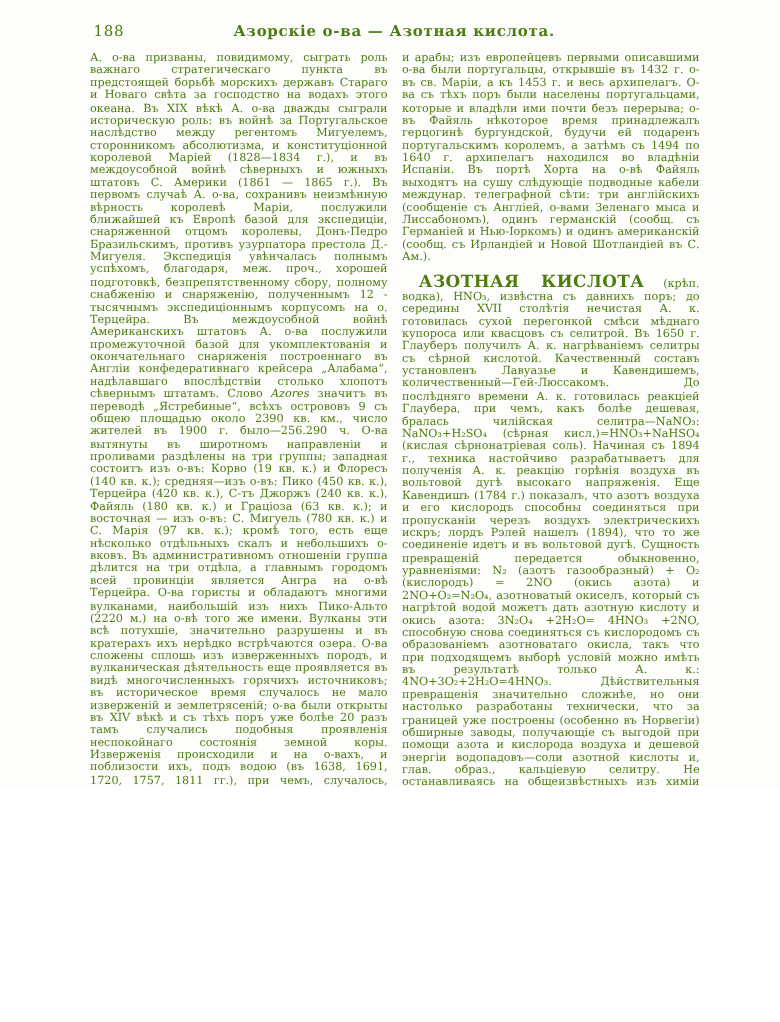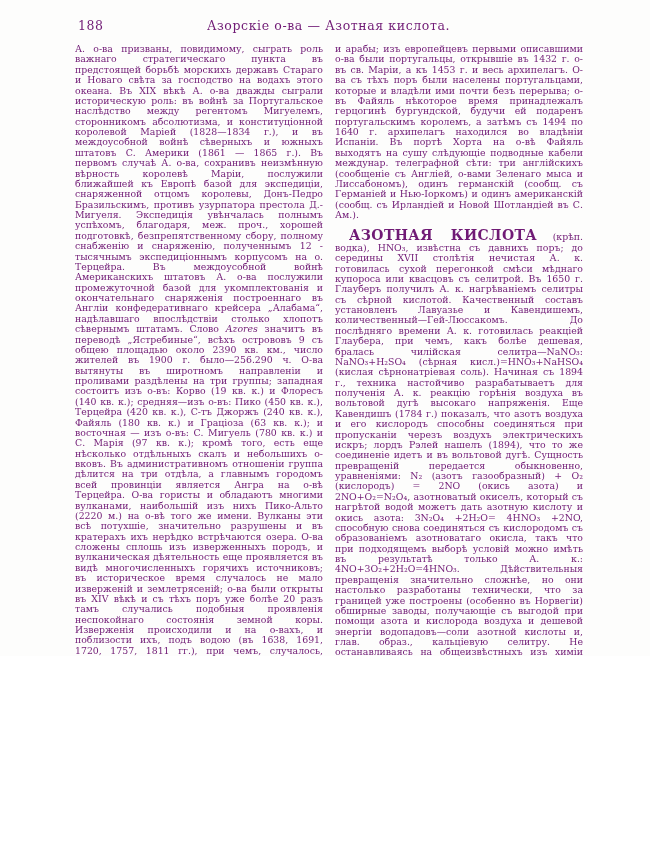--- a/index.html
+++ b/index.html
@@ -7,41 +7,41 @@
     padding: 0;
     background: #ffffff;
   }
   .page {
     position: relative;
     width: 650px;
     height: 656px;
     background: #fdfdfc;
     overflow: hidden;
     font-family: "DejaVu Serif", "Liberation Serif", serif;
-    color: #701a75;
+    color: #4d7c0f;
   }
   .header {
     position: absolute;
     top: 18px;
     left: 75px;
     right: 68px;
     height: 18px;
   }
   .page-num {
     position: absolute;
     left: 3px;
     top: 0;
     font-size: 12.5px;
     letter-spacing: 0.5px;
   }
   .running-title {
     display: block;
     text-align: center;
     font-size: 12.5px;
-    font-weight: normal;
+    font-weight: bold;
     letter-spacing: 0.6px;
   }
   .columns {
     position: absolute;
     top: 44px;
     left: 75px;
     right: 68px;
     bottom: 0;
     display: flex;
     gap: 12px;

